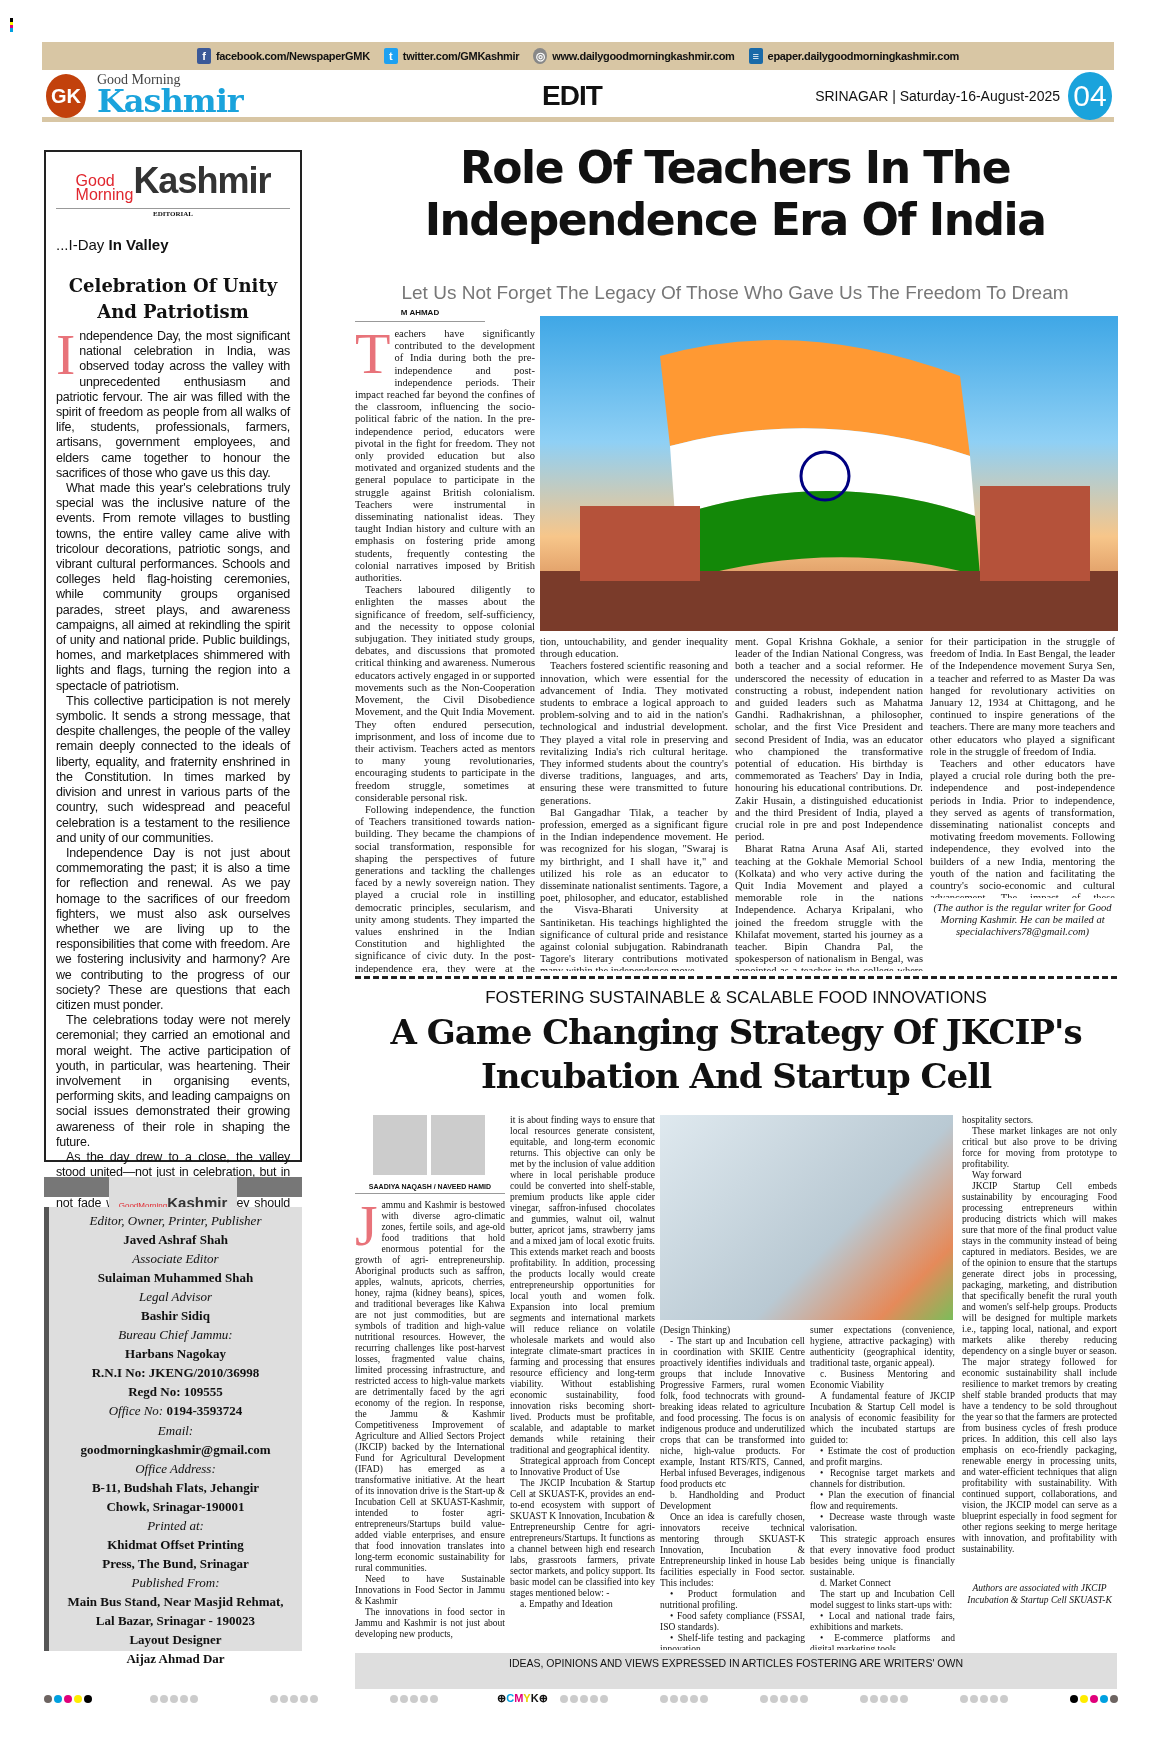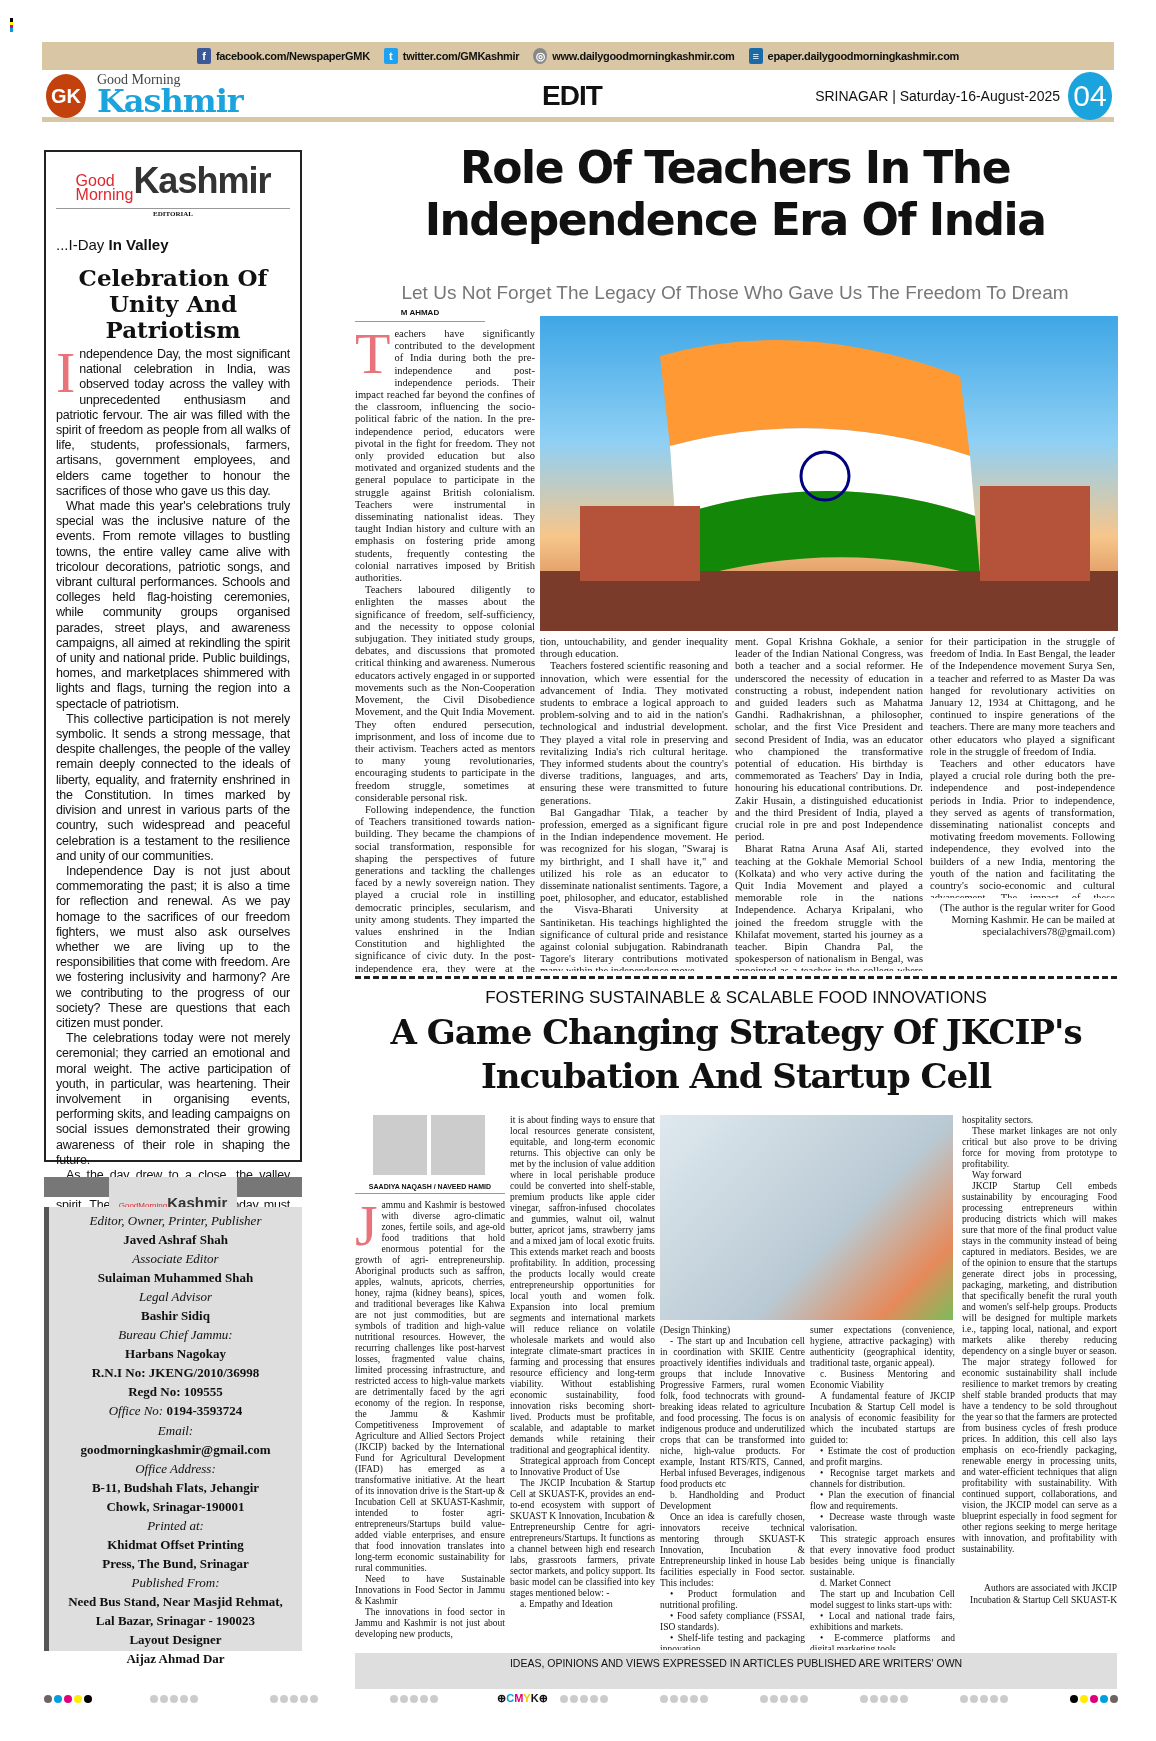--- a/index.html
+++ b/index.html
@@ -17,41 +17,41 @@
 .pgno{position:absolute;right:2px;top:2px;width:44px;height:48px;border-radius:50%;background:#1aa3dc;color:#fff;font-family:"Liberation Sans",sans-serif;font-size:30px;line-height:48px;text-align:center}
 
 .edbox{position:absolute;left:44px;top:150px;width:258px;height:1012px;border:2px solid #222;padding:8px 10px}
 .edlogo{text-align:center;font-family:"Liberation Sans",sans-serif}
 .edlogo .g{color:#e0262e;font-size:16px;display:inline-block;line-height:14px;vertical-align:bottom;text-align:left}
 .edlogo .k{font-size:36px;font-weight:bold;color:#333;letter-spacing:-1px}
 .edrule{border-top:1px solid #999;margin:6px 0 0;text-align:center;position:relative;height:10px}
 .edrule span{position:relative;top:-7px;background:#fff;font-size:7px;font-weight:bold;padding:0 4px}
 .kicker{font-family:"Liberation Sans",sans-serif;font-size:15px;margin-top:18px}
 .kicker b{font-weight:bold}
-.edhead{font-family:"DejaVu Serif",serif;font-weight:bold;font-size:23px;text-align:center;line-height:26px;margin-top:12px}
+.edhead{font-family:"DejaVu Serif",serif;font-weight:bold;font-size:18px;text-align:center;line-height:26px;margin-top:20px}
 .edbody{font-family:"Liberation Sans",sans-serif;font-size:12.5px;line-height:15.2px;text-align:justify;margin-top:4px;letter-spacing:-0.2px}
 .edbody p{text-indent:10px}
 .edbody p.first{text-indent:0}
 .drop{float:left;font-size:58px;line-height:48px;color:#e8737a;margin:2px 4px 0 0;font-family:"Liberation Serif",serif}
 
 .imp-head{position:absolute;left:44px;top:1177px;width:258px;height:20px;background:#777;display:flex;justify-content:center}
 .imp-head span{background:#ddd;padding:16px 10px;font-family:"Liberation Sans",sans-serif;font-weight:bold;font-size:15px;line-height:20px;color:#333}
 .imp-head span i{font-style:normal;color:#e0262e;font-size:8px;font-weight:normal}
 .imp{position:absolute;left:44px;top:1207px;width:258px;height:444px;background:#dedede;border-left:5px solid #555;text-align:center;font-family:"DejaVu Serif",serif;font-size:11px;line-height:19px;padding-top:4px}
 .imp .lb{font-style:italic;font-family:"Liberation Serif",serif;font-size:13px}
 .imp .vl{font-weight:bold;font-family:"Liberation Serif",serif;font-size:13px}
 
 .h1{position:absolute;left:355px;top:142px;width:760px;font-family:"DejaVu Sans",sans-serif;font-weight:bold;font-size:44px;line-height:52px;letter-spacing:-1.5px;text-align:center}
 .sub1{position:absolute;left:355px;top:282px;width:760px;font-family:"Liberation Sans",sans-serif;font-size:19px;color:#777;text-align:center}
 .byline{position:absolute;left:355px;top:308px;width:130px;font-family:"Liberation Sans",sans-serif;font-weight:bold;font-size:8px;text-align:center;border-bottom:1px solid #999;padding-bottom:4px}
 .col{position:absolute;font-size:10.5px;line-height:12.2px;text-align:justify;font-family:"Liberation Serif",serif}
 .col p{text-indent:10px}
 .col p.first{text-indent:0}
 .hero{position:absolute;left:540px;top:316px;width:578px;height:315px;overflow:hidden;background:linear-gradient(180deg,#3fa7e6 0%,#8fd0f5 40%,#f7c68a 70%,#c46a3a 100%)}
-.credit{position:absolute;left:930px;top:902px;width:185px;font-size:10.5px;text-align:right;line-height:12px}
+.credit{position:absolute;left:930px;top:902px;width:185px;font-style:italic;font-size:10.5px;text-align:center;line-height:12px}
 .dash{position:absolute;left:355px;top:976px;width:762px;border-top:3px dashed #222}
 .kick2{position:absolute;left:355px;top:988px;width:762px;text-align:center;font-family:"Liberation Sans",sans-serif;font-size:17px}
 .h2{position:absolute;left:355px;top:1010px;width:762px;text-align:center;font-family:"DejaVu Serif",serif;font-size:34px;line-height:44px;letter-spacing:-1px}
 .photos{position:absolute;left:373px;top:1115px;width:112px;height:60px;display:flex;gap:4px}
 .photos div{flex:1;background:#ccc}
 .by2{position:absolute;left:355px;top:1183px;width:150px;text-align:center;font-family:"Liberation Sans",sans-serif;font-weight:bold;font-size:7px;border-bottom:1px solid #999;padding-bottom:3px}
 .img2{position:absolute;left:660px;top:1115px;width:293px;height:205px;background:linear-gradient(135deg,#dfe9ef,#b9c9d3 60%,#e58a5a 85%,#7bbd5a)}
 .disc{position:absolute;left:355px;top:1653px;width:762px;height:36px;background:#dedede;text-align:center;font-family:"Liberation Sans",sans-serif;font-size:10.5px;line-height:16px;padding-top:2px}
 .dots{position:absolute;top:1695px;height:10px;display:flex;gap:2px}
 .dots i{display:block;width:8px;height:8px;border-radius:50%;background:#ccc}
@@ -125,21 +125,21 @@
     <div><span class="lb">Office No: </span><span class="vl">0194-3593724</span></div>
     <div class="lb">Email:</div>
     <div class="vl">goodmorningkashmir@gmail.com</div>
     <div class="lb">Office Address:</div>
     <div class="vl">B-11, Budshah Flats, Jehangir</div>
     <div class="vl">Chowk, Srinagar-190001</div>
     <div class="lb">Printed at:</div>
     <div class="vl">Khidmat Offset Printing</div>
     <div class="vl">Press, The Bund, Srinagar</div>
     <div class="lb">Published From:</div>
-    <div class="vl">Need Bus Stand, Near Masjid Rehmat,</div>
+    <div class="vl">Main Bus Stand, Near Masjid Rehmat,</div>
     <div class="vl">Lal Bazar, Srinagar - 190023</div>
     <div class="vl">Layout Designer</div>
     <div class="vl">Aijaz Ahmad Dar</div>
   </div>
 
 <h1 class="h1">Role Of Teachers In The Independence Era Of India</h1>
 <div class="sub1">Let Us Not Forget The Legacy Of Those Who Gave Us The Freedom To Dream</div>
 <div class="byline">M AHMAD</div>
 
 <div class="col" id="a1c0" style="left: 355px; top: 328px; width: 180px; height: 645px; overflow: hidden;">
@@ -219,21 +219,21 @@
   </div>
 <div class="col" id="a2c4" style="left: 962px; top: 1115px; width: 155px; height: 460px; font-size: 9.5px; line-height: 11px; overflow: hidden;">
     <p class="first">hospitality sectors.</p>
     <p>These market linkages are not only critical but also prove to be driving force for moving from prototype to profitability.</p>
     <p>Way forward</p>
     <p>JKCIP Startup Cell embeds sustainability by encouraging Food processing entrepreneurs within producing districts which will makes sure that more of the final product value stays in the community instead of being captured in mediators. Besides, we are of the opinion to ensure that the startups generate direct jobs in processing, packaging, marketing, and distribution that specifically benefit the rural youth and women's self-help groups. Products will be designed for multiple markets i.e., tapping local, national, and export markets alike thereby reducing dependency on a single buyer or season. The major strategy followed for economic sustainability shall include resilience to market tremors by creating shelf stable branded products that may have a tendency to be sold throughout the year so that the farmers are protected from business cycles of fresh produce prices. In addition, this cell also lays emphasis on eco-friendly packaging, renewable energy in processing units, and water-efficient techniques that align profitability with sustainability. With continued support, collaborations, and vision, the JKCIP model can serve as a blueprint especially in food segment for other regions seeking to merge heritage with innovation, and profitability with sustainability.</p>
   </div>
 <div class="credit" style="top:1582px;left:962px;width:155px;font-size:9.5px">Authors are associated with JKCIP Incubation &amp; Startup Cell SKUAST-K</div>
 
 <div class="disc">
-    <div>IDEAS, OPINIONS AND VIEWS EXPRESSED IN ARTICLES PUBLISHED ARE WRITERS' OWN</div>
+    <div>IDEAS, OPINIONS AND VIEWS EXPRESSED IN ARTICLES FOSTERING ARE WRITERS' OWN</div>
   </div>
 
 <div class="dots" style="left:44px">
     <i style="background:#6d6461"></i>
     <i style="background:#00a0e0"></i>
     <i style="background:#e0007a"></i>
     <i style="background:#ffec00"></i>
     <i style="background:#000"></i>
   </div>
 <div class="cmyk">⊕<span style="color:#00a0e0">C</span><span style="color:#e0007a">M</span><span style="color:#e6cf00">Y</span><span>K</span>⊕</div>

